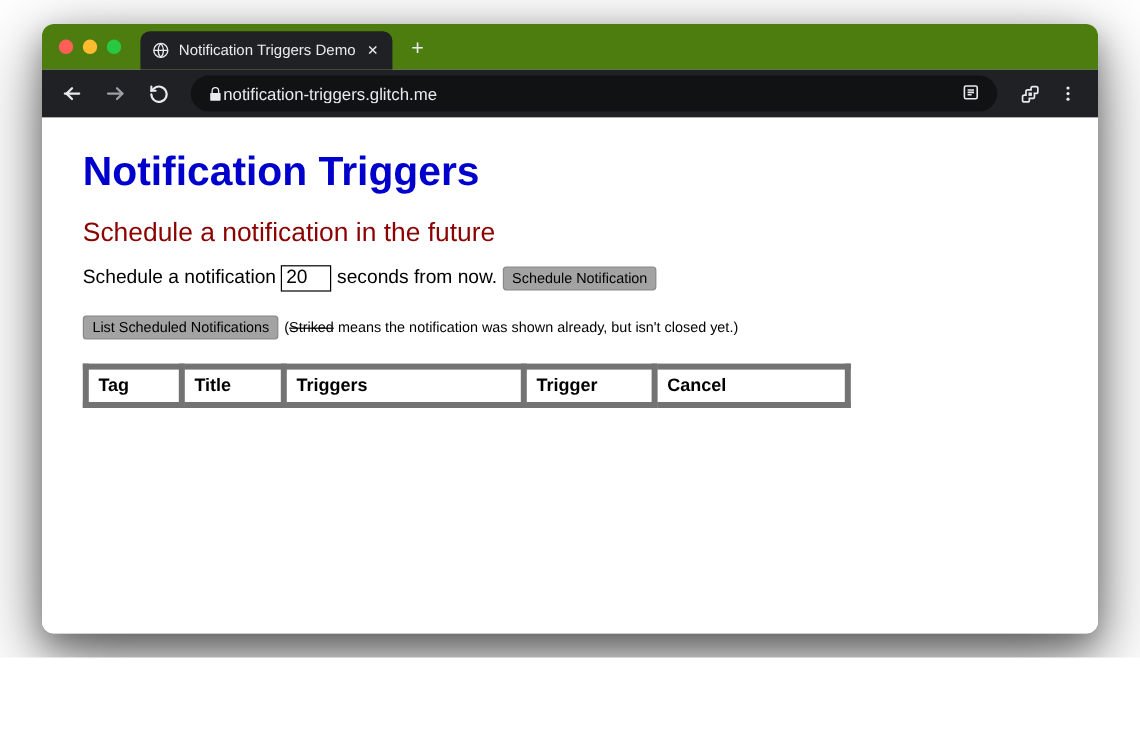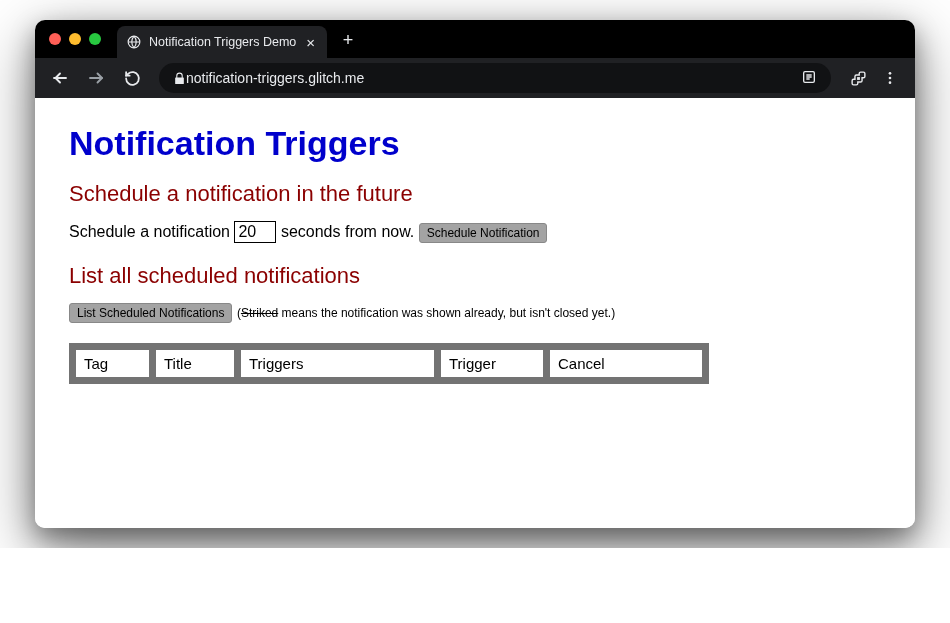--- a/index.html
+++ b/index.html
@@ -12,21 +12,21 @@
       padding: 20px;
     }
     .window {
       width: 880px;
       background: #fff;
       border-radius: 10px;
       overflow: hidden;
       box-shadow: 0 20px 60px rgba(0,0,0,0.5), 0 10px 25px rgba(0,0,0,0.35);
     }
     .titlebar {
-      background: #000000;
+      background: #4d7c0f;
       height: 38px;
       display: flex;
       align-items: center;
       padding: 0 14px;
     }
     .traffic-lights { display: flex; gap: 8px; margin-right: 16px; }
     .dot { width: 12px; height: 12px; border-radius: 50%; }
     .dot.red { background: #ff5f57; }
     .dot.yellow { background: #febc2e; }
     .dot.green { background: #28c840; }
@@ -123,23 +123,23 @@
     .note { font-size: 12px; }
     .striked { text-decoration: line-through; }
     table {
       border-collapse: collapse;
       width: 640px;
       margin-top: 14px;
       font-size: 15px;
     }
     th {
       text-align: left;
-      font-weight: 400;
+      font-weight: 700;
       padding: 5px 8px;
-      border: 7px solid #737373;
+      border: 5px solid #737373;
       margin-top: 36px;
     }
   </style>
 </head>
 <body>
 
 <div class="window">
 
   <div class="titlebar">
     <div class="traffic-lights">
@@ -216,21 +216,20 @@
     <h1>Notification Triggers</h1>
 
     <h2>Schedule a notification in the future</h2>
     <div class="row">
       <span>Schedule a notification </span>
       <input type="text" class="num-input" value="20" style="">
       <span> seconds from now. </span>
       <button class="btn">Schedule Notification</button>
     </div>
 
-    <h2>List all scheduled notifications</h2>
     <div class="row">
       <button class="btn">List Scheduled Notifications</button>
       <span class="note">
         <span> (</span><span class="striked">Striked</span><span> means the notification was shown already, but isn't closed yet.)</span>
       </span>
     </div>
 
     <table>
       <thead>
         <tr>

